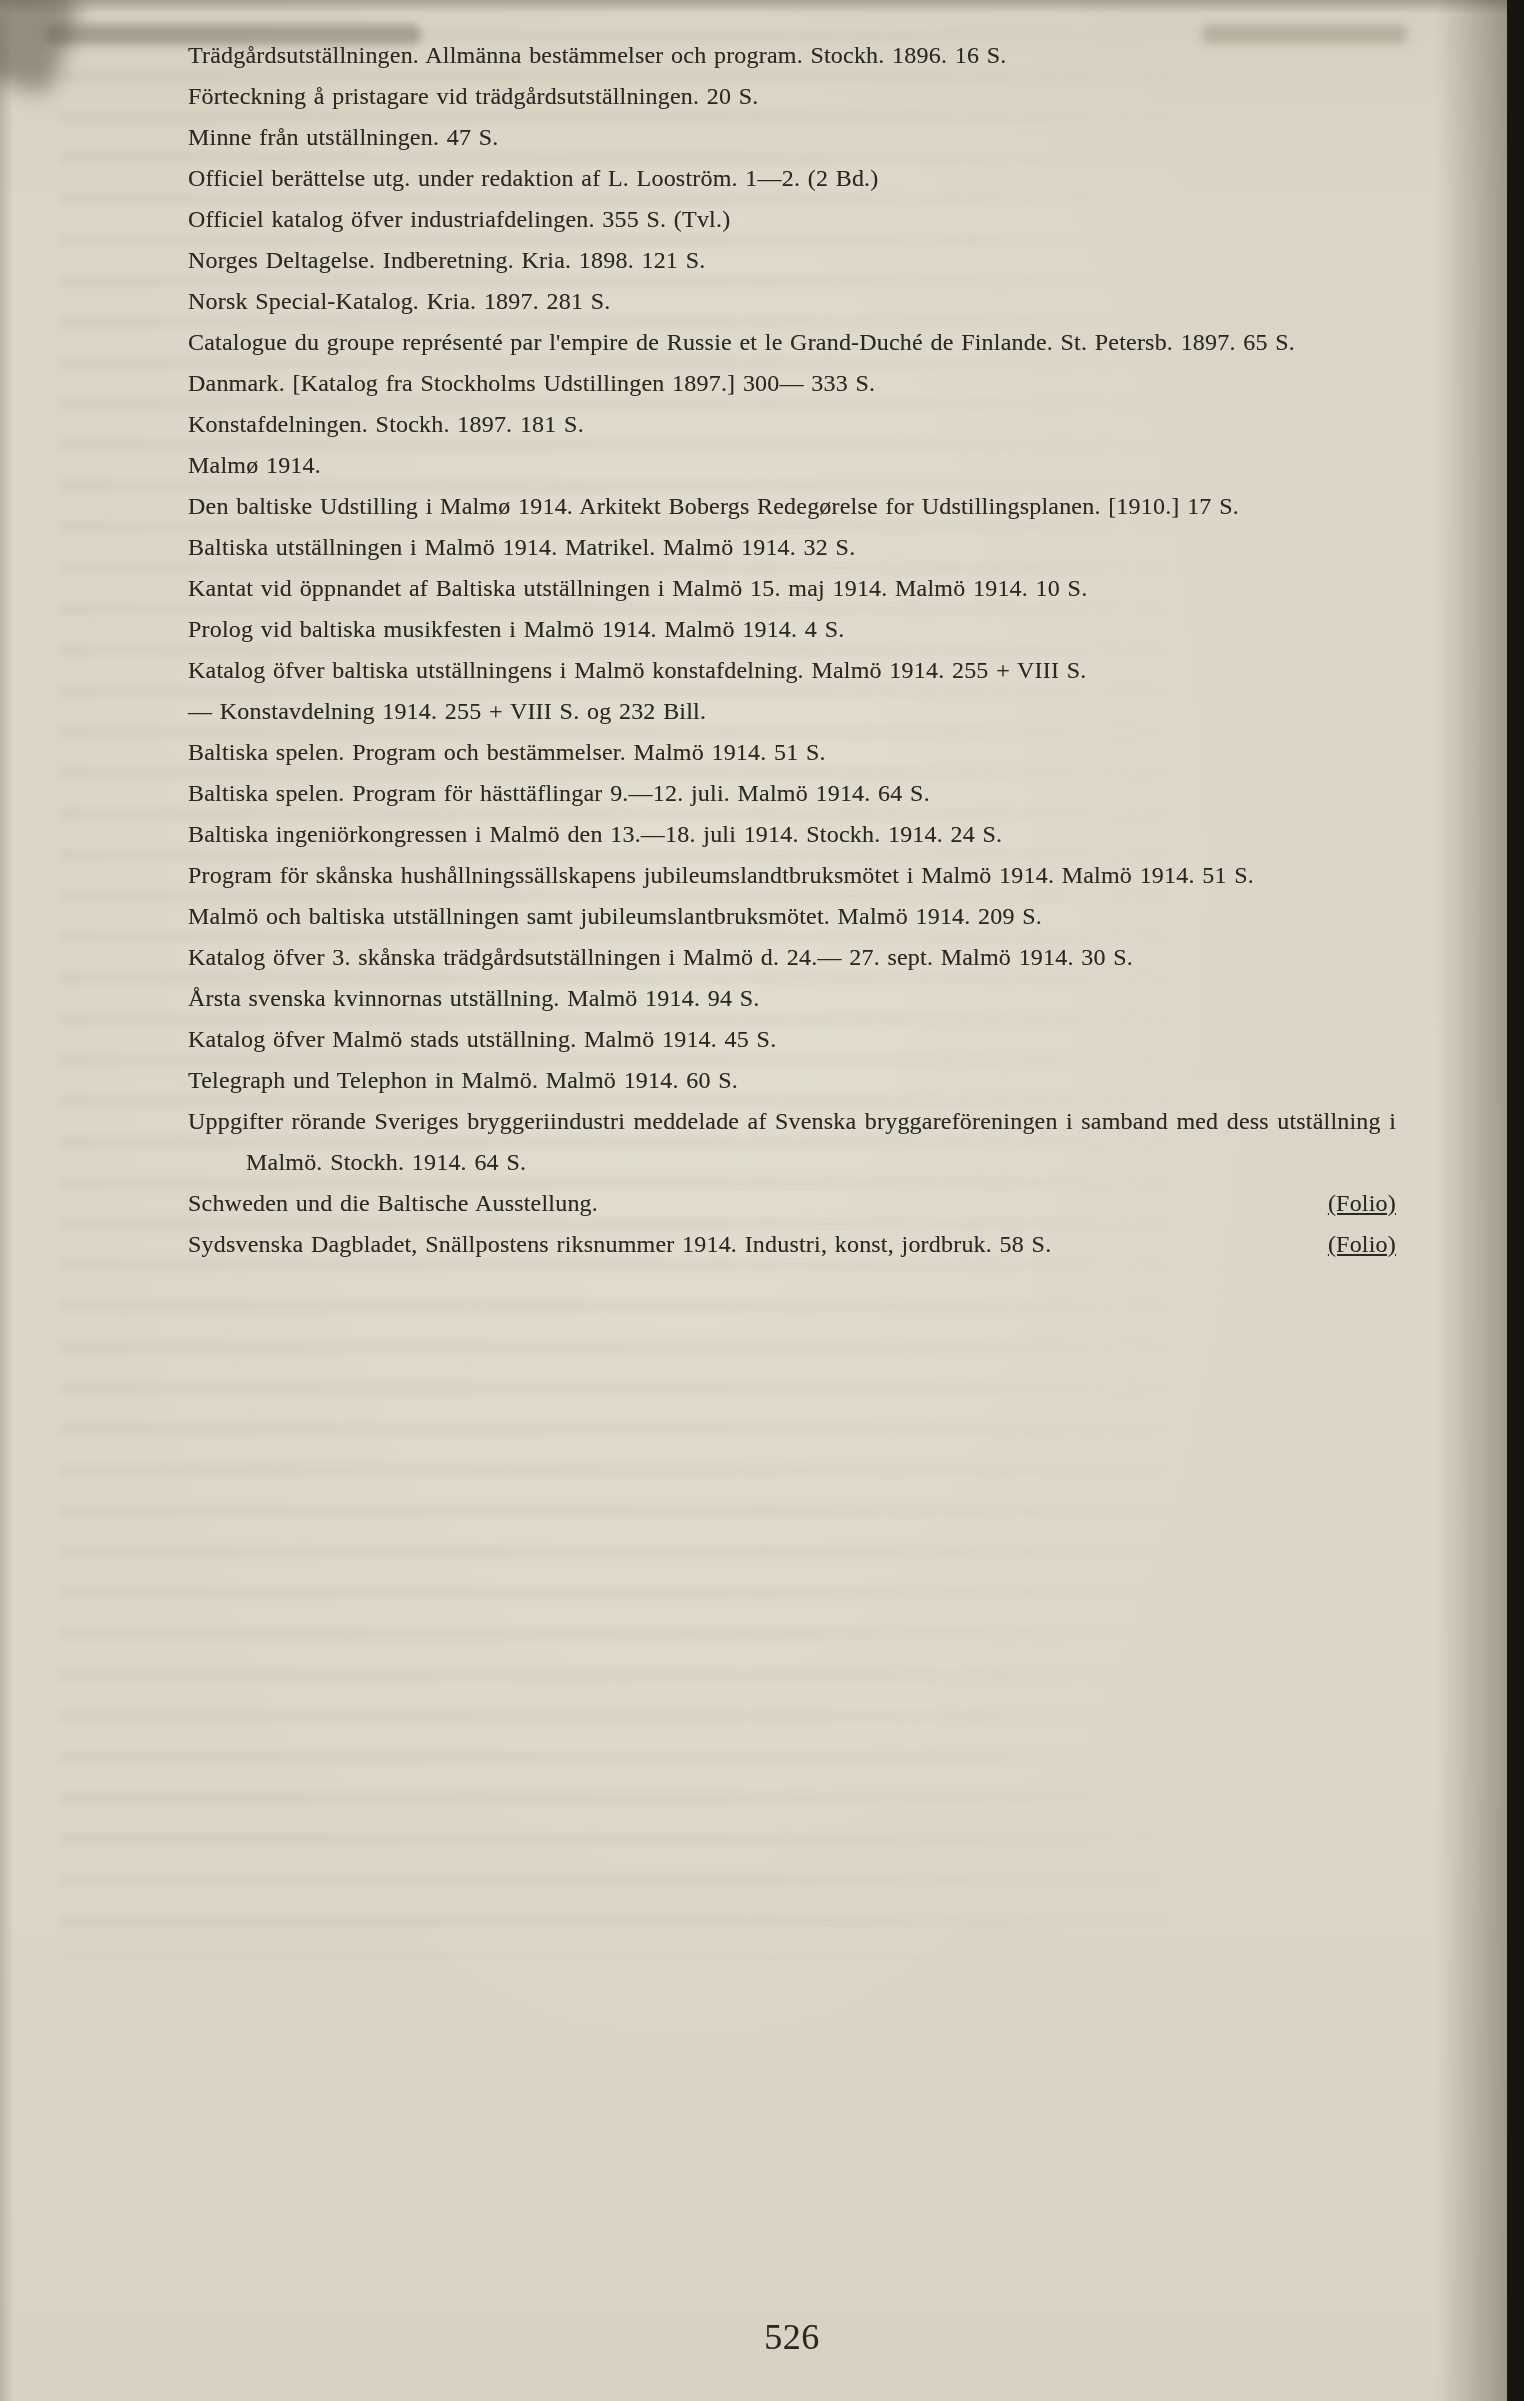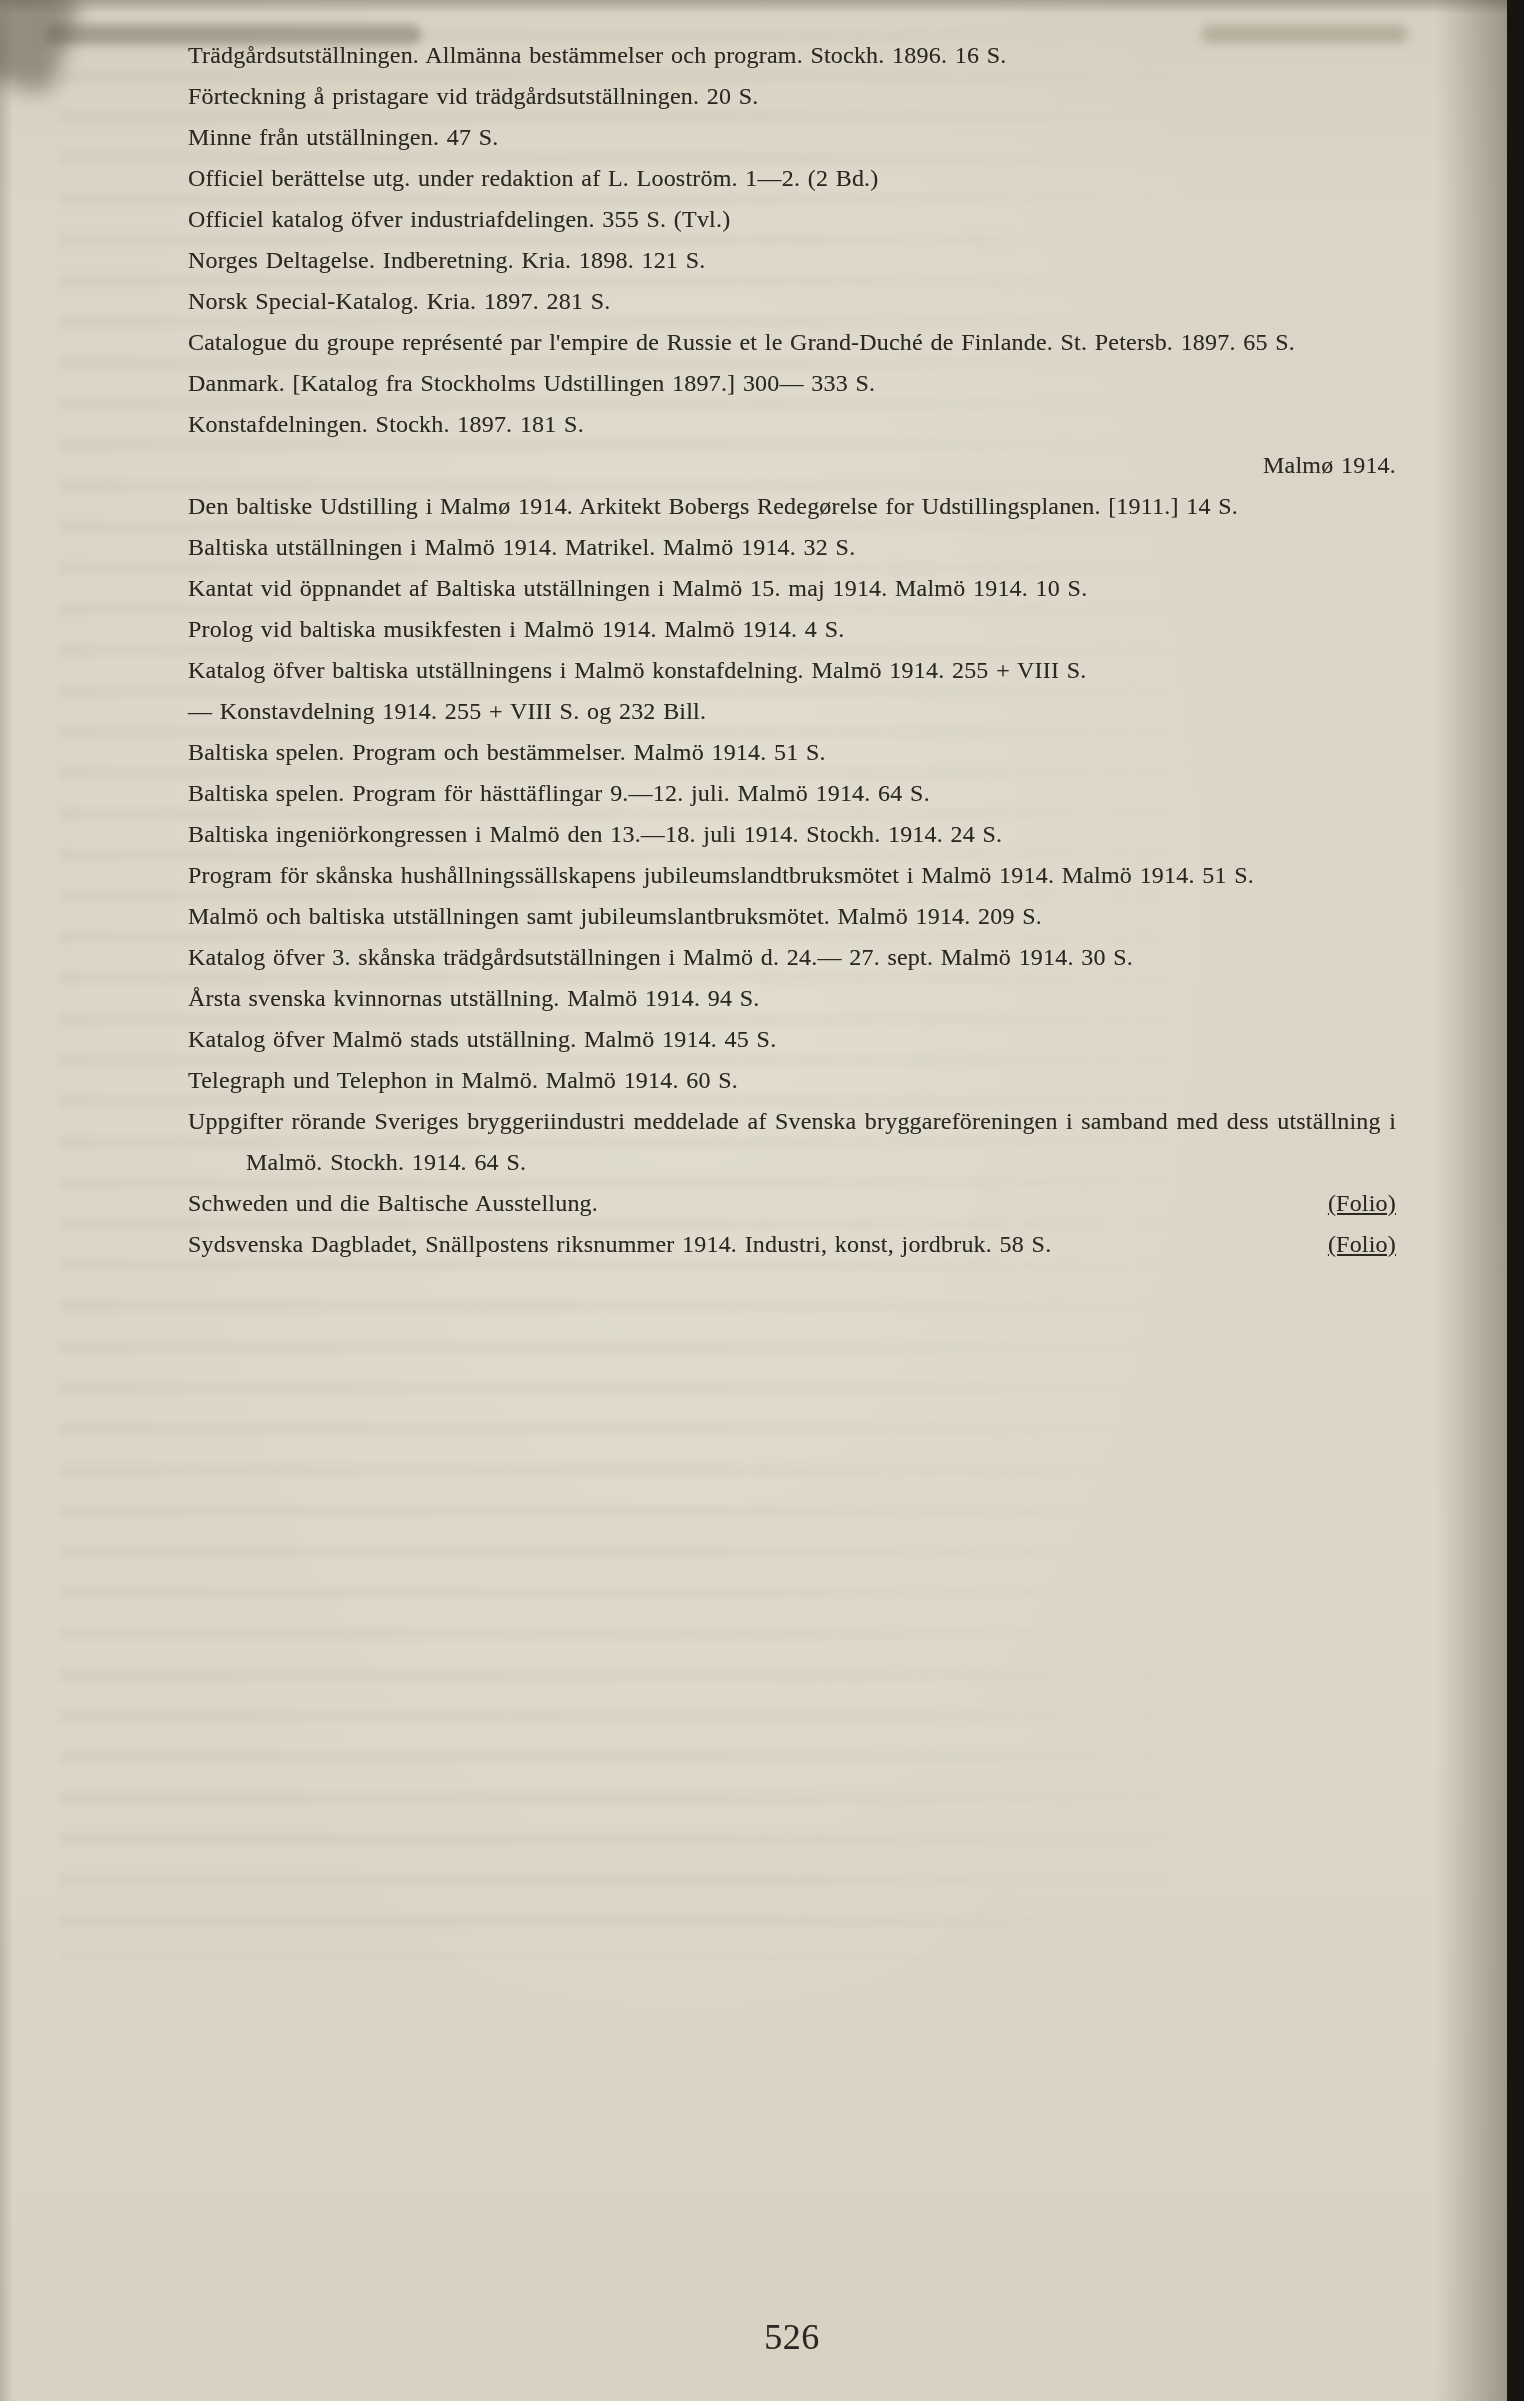--- a/index.html
+++ b/index.html
@@ -97,21 +97,21 @@
   p.entry {
     margin: 0;
     padding-left: 58px;
     text-indent: -58px;
     position: relative;
   }
 
   p.entry.heading {
     padding-left: 0;
     text-indent: 0;
-    text-align: right;
+    text-align: left;
   }
 
   p.entry .folio {
     position: absolute;
     right: 0; bottom: 0;
     text-indent: 0;
     text-decoration: underline;
   }
 
   .page-number {
@@ -142,21 +142,21 @@
   <p class="entry">Förteckning å pristagare vid trädgårdsutställningen. 20 S.</p>
   <p class="entry">Minne från utställningen. 47 S.</p>
   <p class="entry">Officiel berättelse utg. under redaktion af L. Looström. 1—2. (2 Bd.)</p>
   <p class="entry">Officiel katalog öfver industriafdelingen. 355 S. (Tvl.)</p>
   <p class="entry">Norges Deltagelse. Indberetning. Kria. 1898. 121 S.</p>
   <p class="entry">Norsk Special-Katalog. Kria. 1897. 281 S.</p>
   <p class="entry">Catalogue du groupe représenté par l'empire de Russie et le Grand-Duché de Finlande. St. Petersb. 1897. 65 S.</p>
   <p class="entry">Danmark. [Katalog fra Stockholms Udstillingen 1897.] 300— 333 S.</p>
   <p class="entry">Konstafdelningen. Stockh. 1897. 181 S.</p>
   <p class="entry heading">Malmø 1914.</p>
-  <p class="entry">Den baltiske Udstilling i Malmø 1914. Arkitekt Bobergs Redegørelse for Udstillingsplanen. [1911.] 14 S.</p>
+  <p class="entry">Den baltiske Udstilling i Malmø 1914. Arkitekt Bobergs Redegørelse for Udstillingsplanen. [1910.] 17 S.</p>
   <p class="entry">Baltiska utställningen i Malmö 1914. Matrikel. Malmö 1914. 32 S.</p>
   <p class="entry">Kantat vid öppnandet af Baltiska utställningen i Malmö 15. maj 1914. Malmö 1914. 10 S.</p>
   <p class="entry">Prolog vid baltiska musikfesten i Malmö 1914. Malmö 1914. 4 S.</p>
   <p class="entry">Katalog öfver baltiska utställningens i Malmö konstafdelning. Malmö 1914. 255 + VIII S.</p>
   <p class="entry">— Konstavdelning 1914. 255 + VIII S. og 232 Bill.</p>
   <p class="entry">Baltiska spelen. Program och bestämmelser. Malmö 1914. 51 S.</p>
   <p class="entry">Baltiska spelen. Program för hästtäflingar 9.—12. juli. Malmö 1914. 64 S.</p>
   <p class="entry">Baltiska ingeniörkongressen i Malmö den 13.—18. juli 1914. Stockh. 1914. 24 S.</p>
   <p class="entry">Program för skånska hushållningssällskapens jubileumslandtbruksmötet i Malmö 1914. Malmö 1914. 51 S.</p>
   <p class="entry">Malmö och baltiska utställningen samt jubileumslantbruksmötet. Malmö 1914. 209 S.</p>

